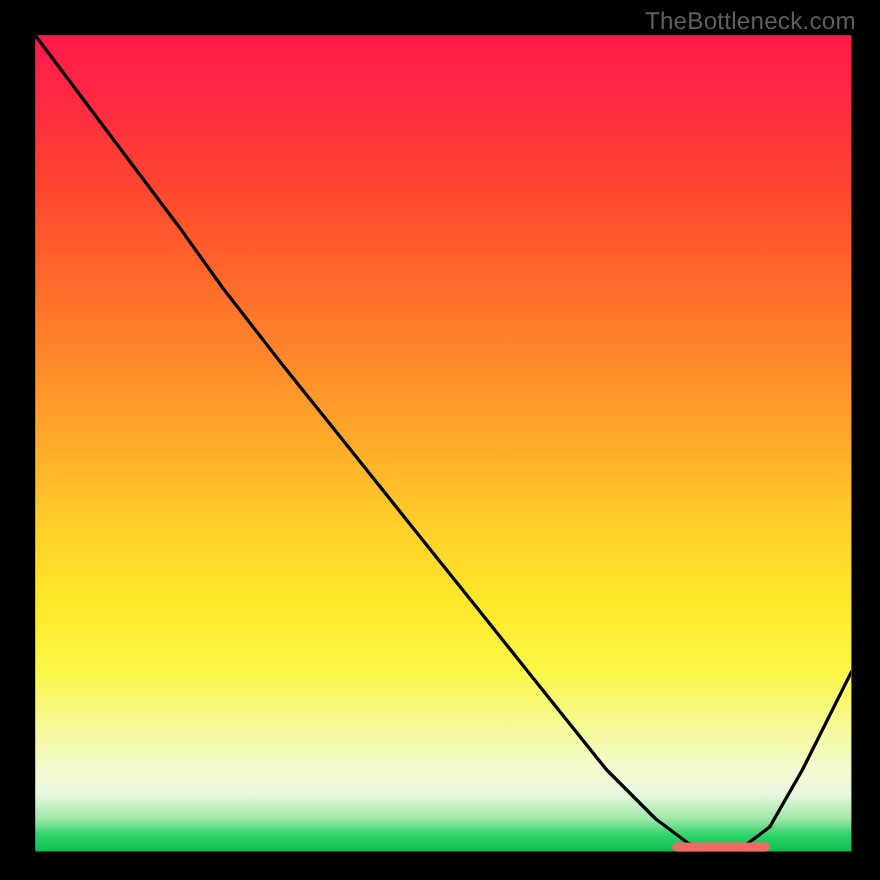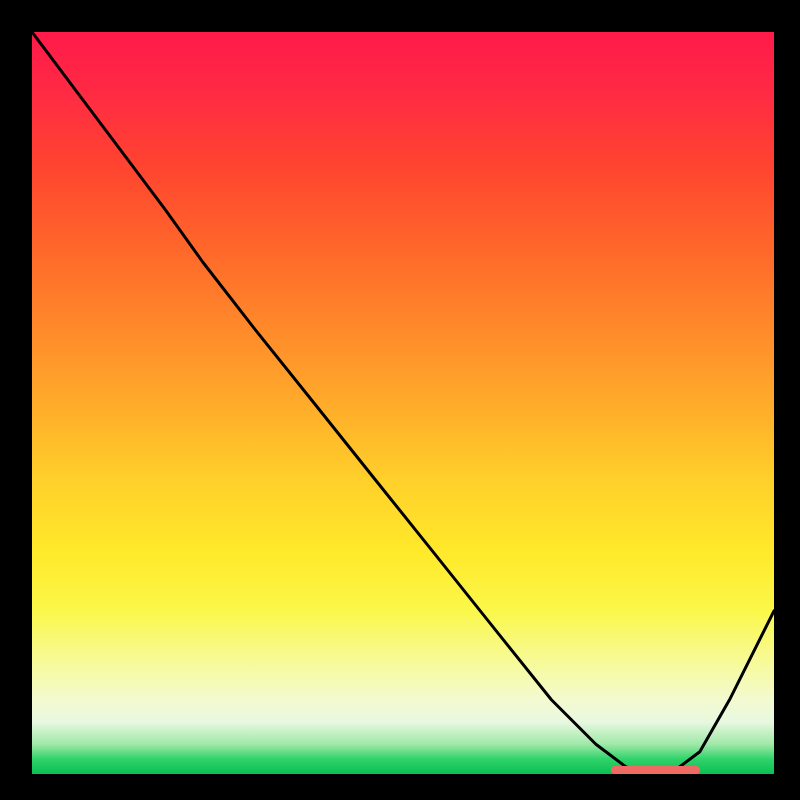--- a/index.html
+++ b/index.html
@@ -52,19 +52,20 @@
     position: absolute;
     height: 8px;
     border-radius: 4px;
     background: #ef6a63;
   }
 </style>
 </head>
 <body>
 
 <div class="frame">
+  <div class="watermark">TheBottleneck.com</div>
   <div class="plot">
     <svg class="curve" viewBox="0 0 742 742" preserveAspectRatio="none">
       <path id="curve-path" fill="none" stroke-width="3" stroke-linejoin="round" stroke-linecap="round" d="M0.0 0.0 L44.5 59.4 L89.0 118.7 L133.6 178.1 L170.7 230.0 L222.6 296.8 L282.0 371.0 L341.3 445.2 L400.7 519.4 L460.0 593.6 L519.4 667.8 L563.9 712.3 L593.6 734.6 L615.9 742.0 L638.1 742.0 L667.8 719.7 L697.5 667.8 L742.0 578.8" stroke="#000000"></path>
     </svg>
     <div id="marker" class="marker" style="left: 578.76px; width: 89.04px; top: 733.548px; background: rgb(239, 106, 99);"></div>
   </div>
 </div>
 
 </body></html>

